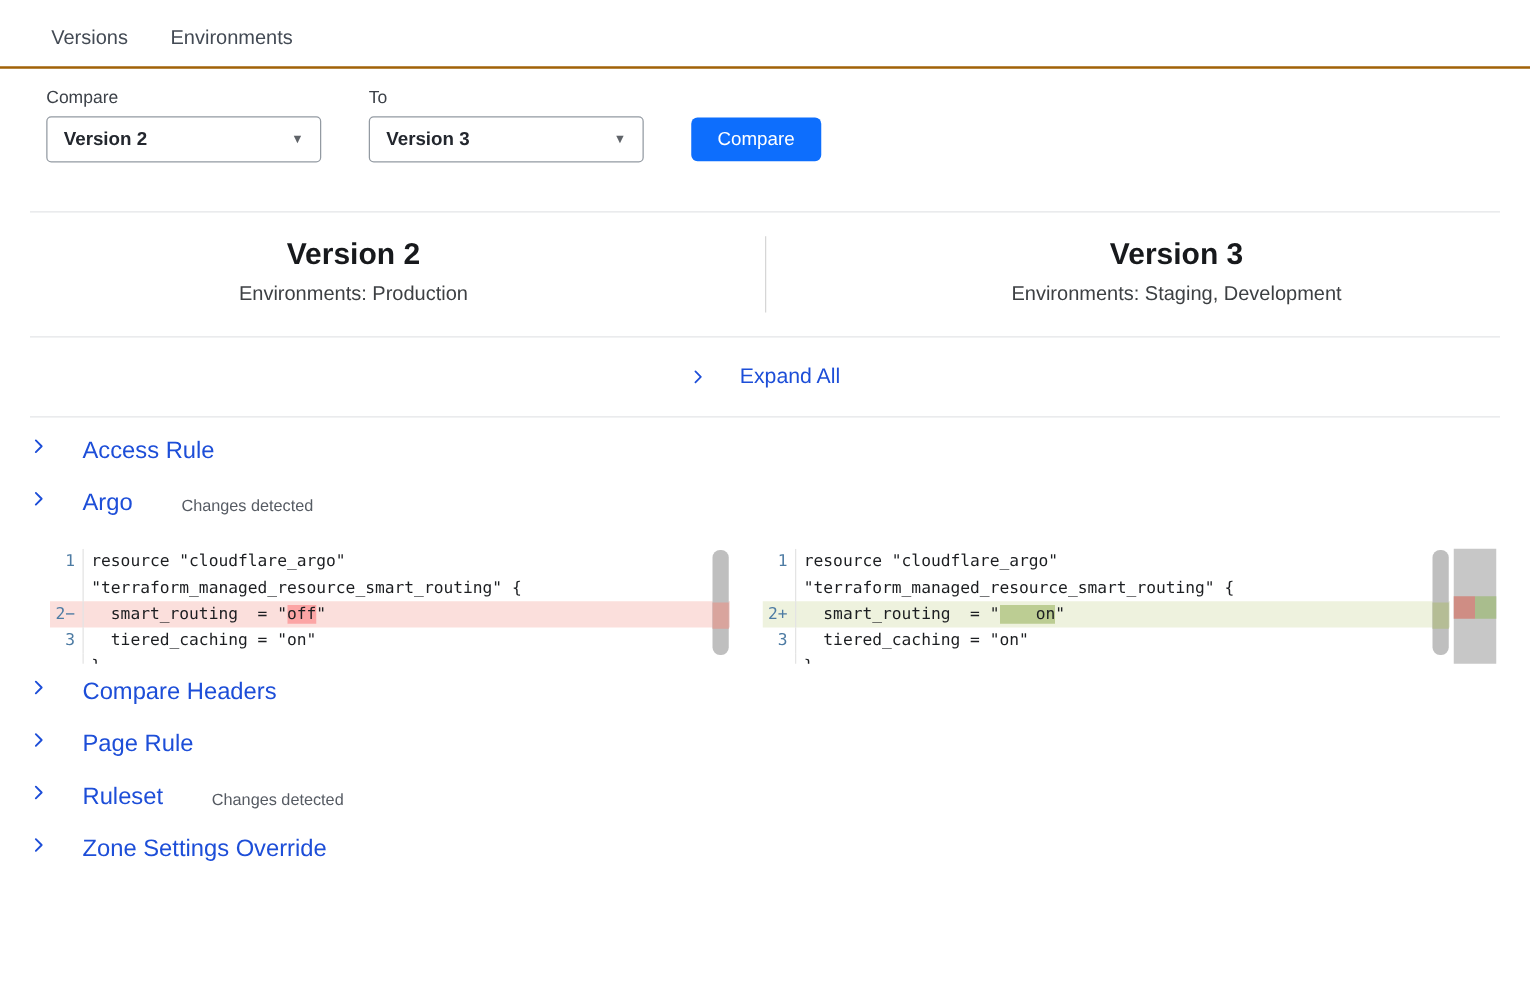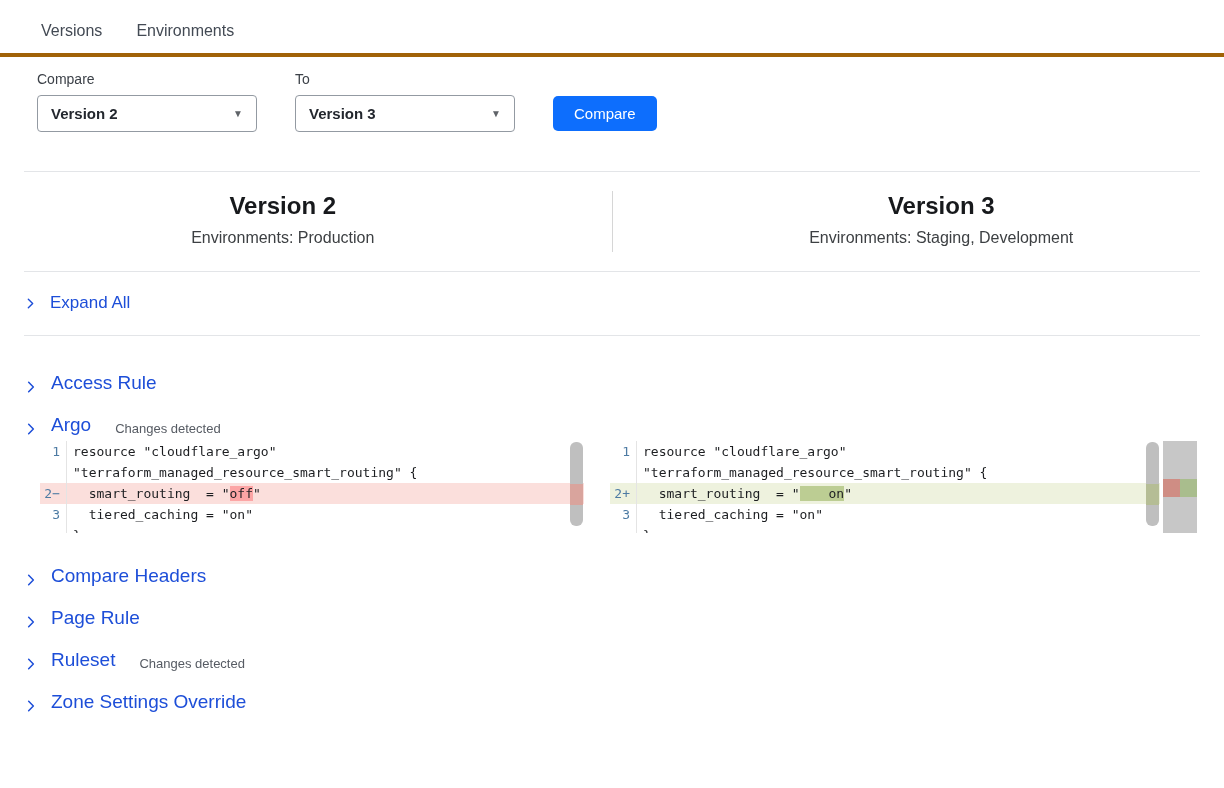--- a/index.html
+++ b/index.html
@@ -3,21 +3,21 @@
 <meta charset="utf-8">
 <style>
   * { box-sizing: border-box; }
   html,body { margin:0; padding:0; }
   body {
     width:1224px; height:788px; overflow:hidden;
     background:#ffffff; color:#1f2329;
     font-family:"Liberation Sans", sans-serif;
   }
   
-  .tabs { display:flex; align-items:flex-end; padding:12px 24px 0; border-bottom:4px solid #a16207; }
+  .tabs { display:flex; align-items:flex-end; padding:12px 24px 0; border-bottom:2px solid #a16207; }
   .tab {
     padding:10px 17px 11px; font-size:16px; color:#434a54; cursor:pointer;
     border-bottom:3px solid transparent; margin-bottom:-1px; white-space:nowrap;
   }
   .tab.active { color:#1d2128; font-weight:700; border-bottom-color:#1d4ed8; }
   
   .toolbar { display:flex; align-items:flex-end; gap:38px; padding:14px 37px 0; }
   .field label { display:block; font-size:14px; color:#3c4148; margin-bottom:8px; }
   .select {
     width:220px; height:37px; border:1px solid #939aa2; border-radius:4px;
@@ -35,26 +35,26 @@
   .hr.after-toolbar { margin-top:39px; }
   
   .version-headers { display:flex; align-items:center; padding:19px 28px; }
   .vh-col { flex:1; text-align:center; }
   .vh-col.left  { margin-right:74px; }
   .vh-col.right { margin-left:74px; }
   .vh-divider { width:1px; align-self:stretch; background:#d6d6d6; }
   .vh-title { font-size:24px; font-weight:700; color:#17191c; margin:0 0 3px; line-height:30px; }
   .vh-sub { font-size:16px; color:#3d4043; line-height:28px; }
   
-  .expand-row { display:flex; align-items:center; gap:13px; padding:21px 24px 22px; cursor:pointer; }
+  .expand-row { display:flex; align-items:center; gap:27px; padding:21px 24px 22px; cursor:pointer;justify-content:center; }
   .expand-row .link { font-size:17px; color:#1d4ed8; }
   .chev { color:#1d4ed8; display:inline-flex; flex:none; }
   
   .sections { padding-top:16px; }
-  .section-row { display:flex; align-items:flex-end; gap:13px; height:42px; padding:0 24px; cursor:pointer; }
+  .section-row { display:flex; align-items:flex-start; gap:28px; height:42px; padding:0 24px; cursor:pointer; }
   .section-label { font-size:19px; color:#1d4ed8; }
   .badge { font-size:13px; color:#565b63; margin-left:11px; padding-top:5px; }
   
   .diff-block { display:flex; margin:5px 0 12px 40px; }
   .code-panel {
     position:relative; height:92px; overflow:hidden;
     font-family:"DejaVu Sans Mono", monospace; font-size:13px; line-height:21px; color:#1c1e21;
   }
   .panel-left  { width:544px; }
   .panel-right { width:550px; margin-left:26px; }

